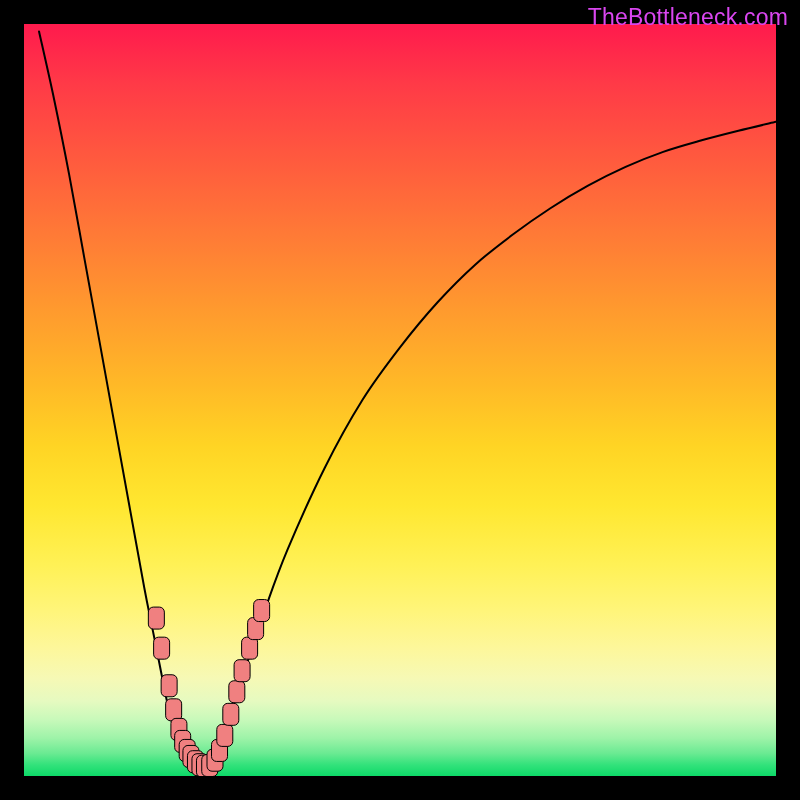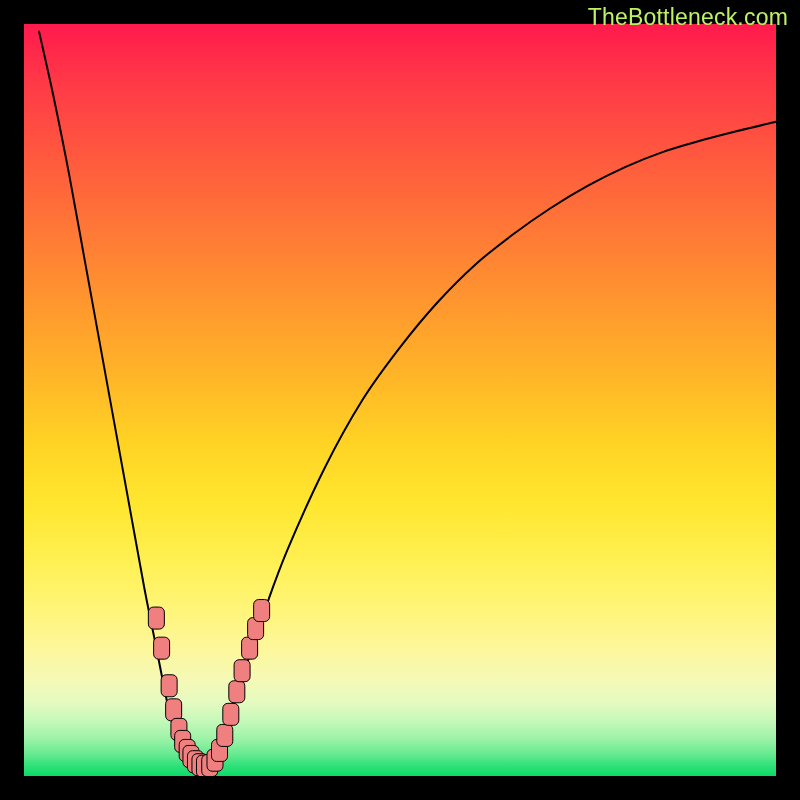--- a/index.html
+++ b/index.html
@@ -59,21 +59,21 @@
     position: absolute;
     left: 0;
     top: 0;
     width: 100%;
     height: 100%;
   }
   .watermark {
     position: absolute;
     top: 4px;
     right: 12px;
-    color: #bef264;
+    color: #d946ef;
     font-size: 23px;
     font-weight: 400;
     letter-spacing: 0.2px;
     user-select: none;
   }
 </style>
 </head>
 <body>
 
 <div class="frame">

